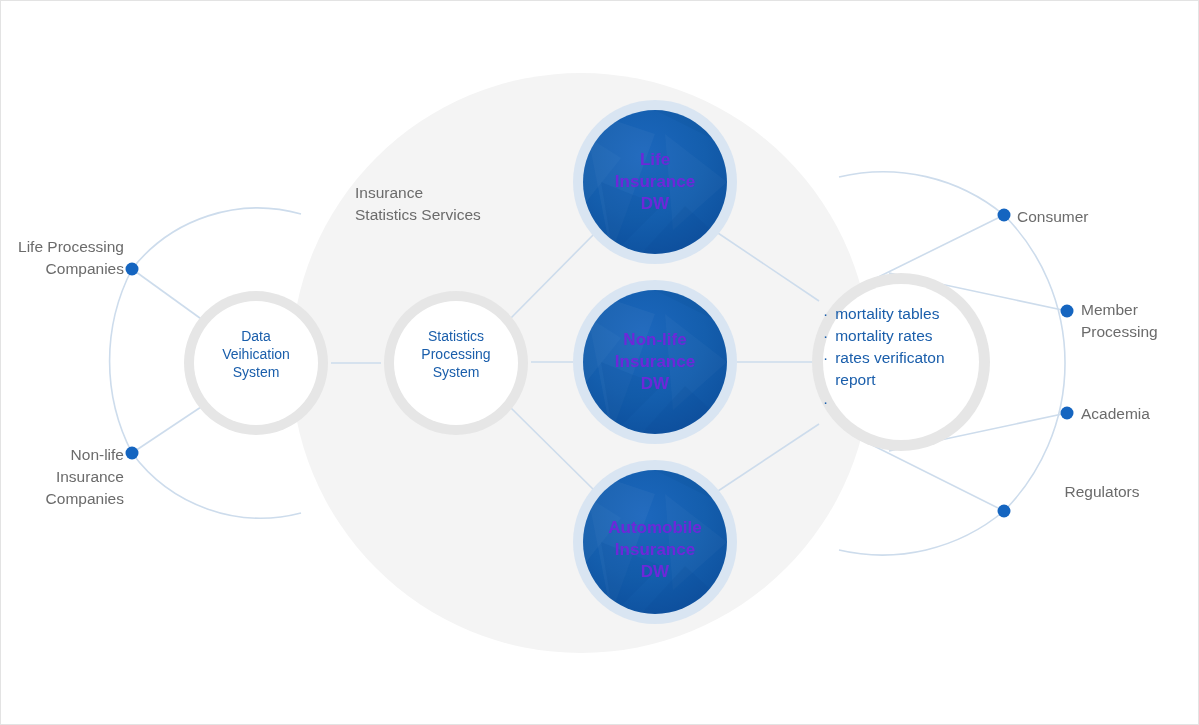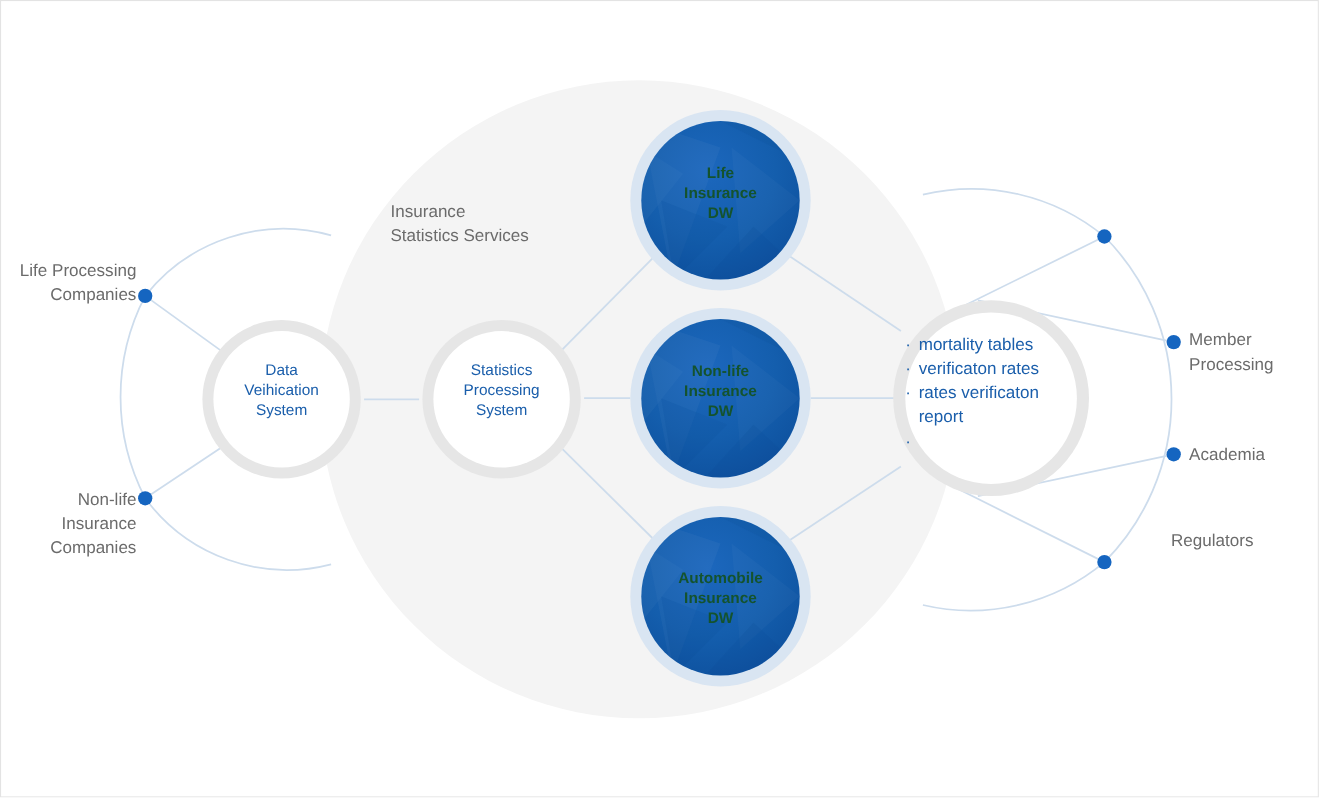--- a/index.html
+++ b/index.html
@@ -33,22 +33,22 @@
     line-height: 1.28;
     pointer-events: none;
     white-space: pre-line;
   }
   .hub-label {
     color: #1a5eab;
     font-size: 14px;
     font-weight: 400;
   }
   .dw-label {
-    color: #14532d;
-    font-size: 14px;
+    color: #6d28d9;
+    font-size: 17px;
     font-weight: bold;
   }
   .ext-label {
     position: absolute;
     color: #6b6b6b;
     font-size: 15.5px;
     line-height: 1.42;
     white-space: pre-line;
     pointer-events: none;
   }
@@ -236,32 +236,33 @@
 Insurance
 DW</div>
 
   <div class="outputs-list" style="left:822px; top:302px; width:180px;">
     <div class="li">
       <span class="bullet">·</span>
       <span class="li-text">mortality tables</span>
     </div>
     <div class="li">
       <span class="bullet">·</span>
-      <span class="li-text">verificaton rates</span>
+      <span class="li-text">mortality rates</span>
     </div>
     <div class="li">
       <span class="bullet">·</span>
       <span class="li-text">rates verificaton
 report</span>
     </div>
     <div class="li">
       <span class="bullet">·</span>
     </div>
   </div>
 
+  <div class="ext-label right" style="left:1016px; top:205px; width:170px;">Consumer</div>
 
   <div class="ext-label right" style="left:1080px; top:298px; width:115px;">Member
 Processing</div>
 
   <div class="ext-label right" style="left:1080px; top:402px; width:115px;">Academia</div>
 
   <div class="ext-label right" style="left:1016px; top:480px; width:170px;text-align:center;">Regulators</div>
 
 </div>
 

